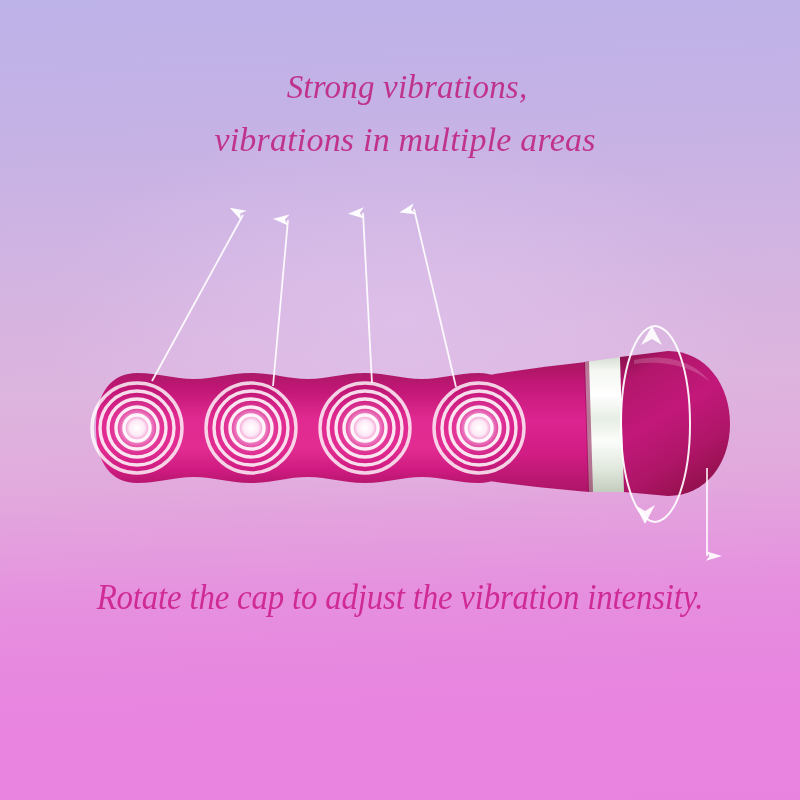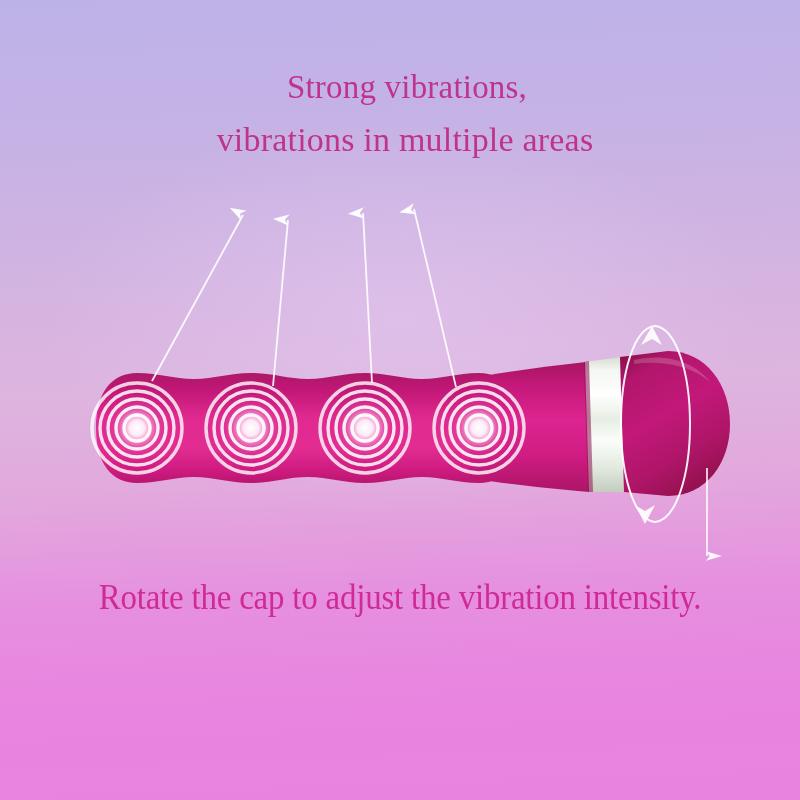--- a/index.html
+++ b/index.html
@@ -19,20 +19,21 @@
         #c4b2e6 14%,
         #ccb3e3 26%,
         #d6b4e0 38%,
         #ddb5de 48%,
         #e2a9dd 60%,
         #e68fdf 74%,
         #e885e0 86%,
         #e983e0 100%);
     -webkit-user-select: none;
     user-select: none;
+    font-style: italic;
   }
 
   
   .bg-glow {
     position: absolute;
     inset: 0;
     background:
       radial-gradient(ellipse 62% 34% at 50% 40%,
          rgba(226,200,240,0.55) 0%,
          rgba(226,200,240,0.22) 45%,

